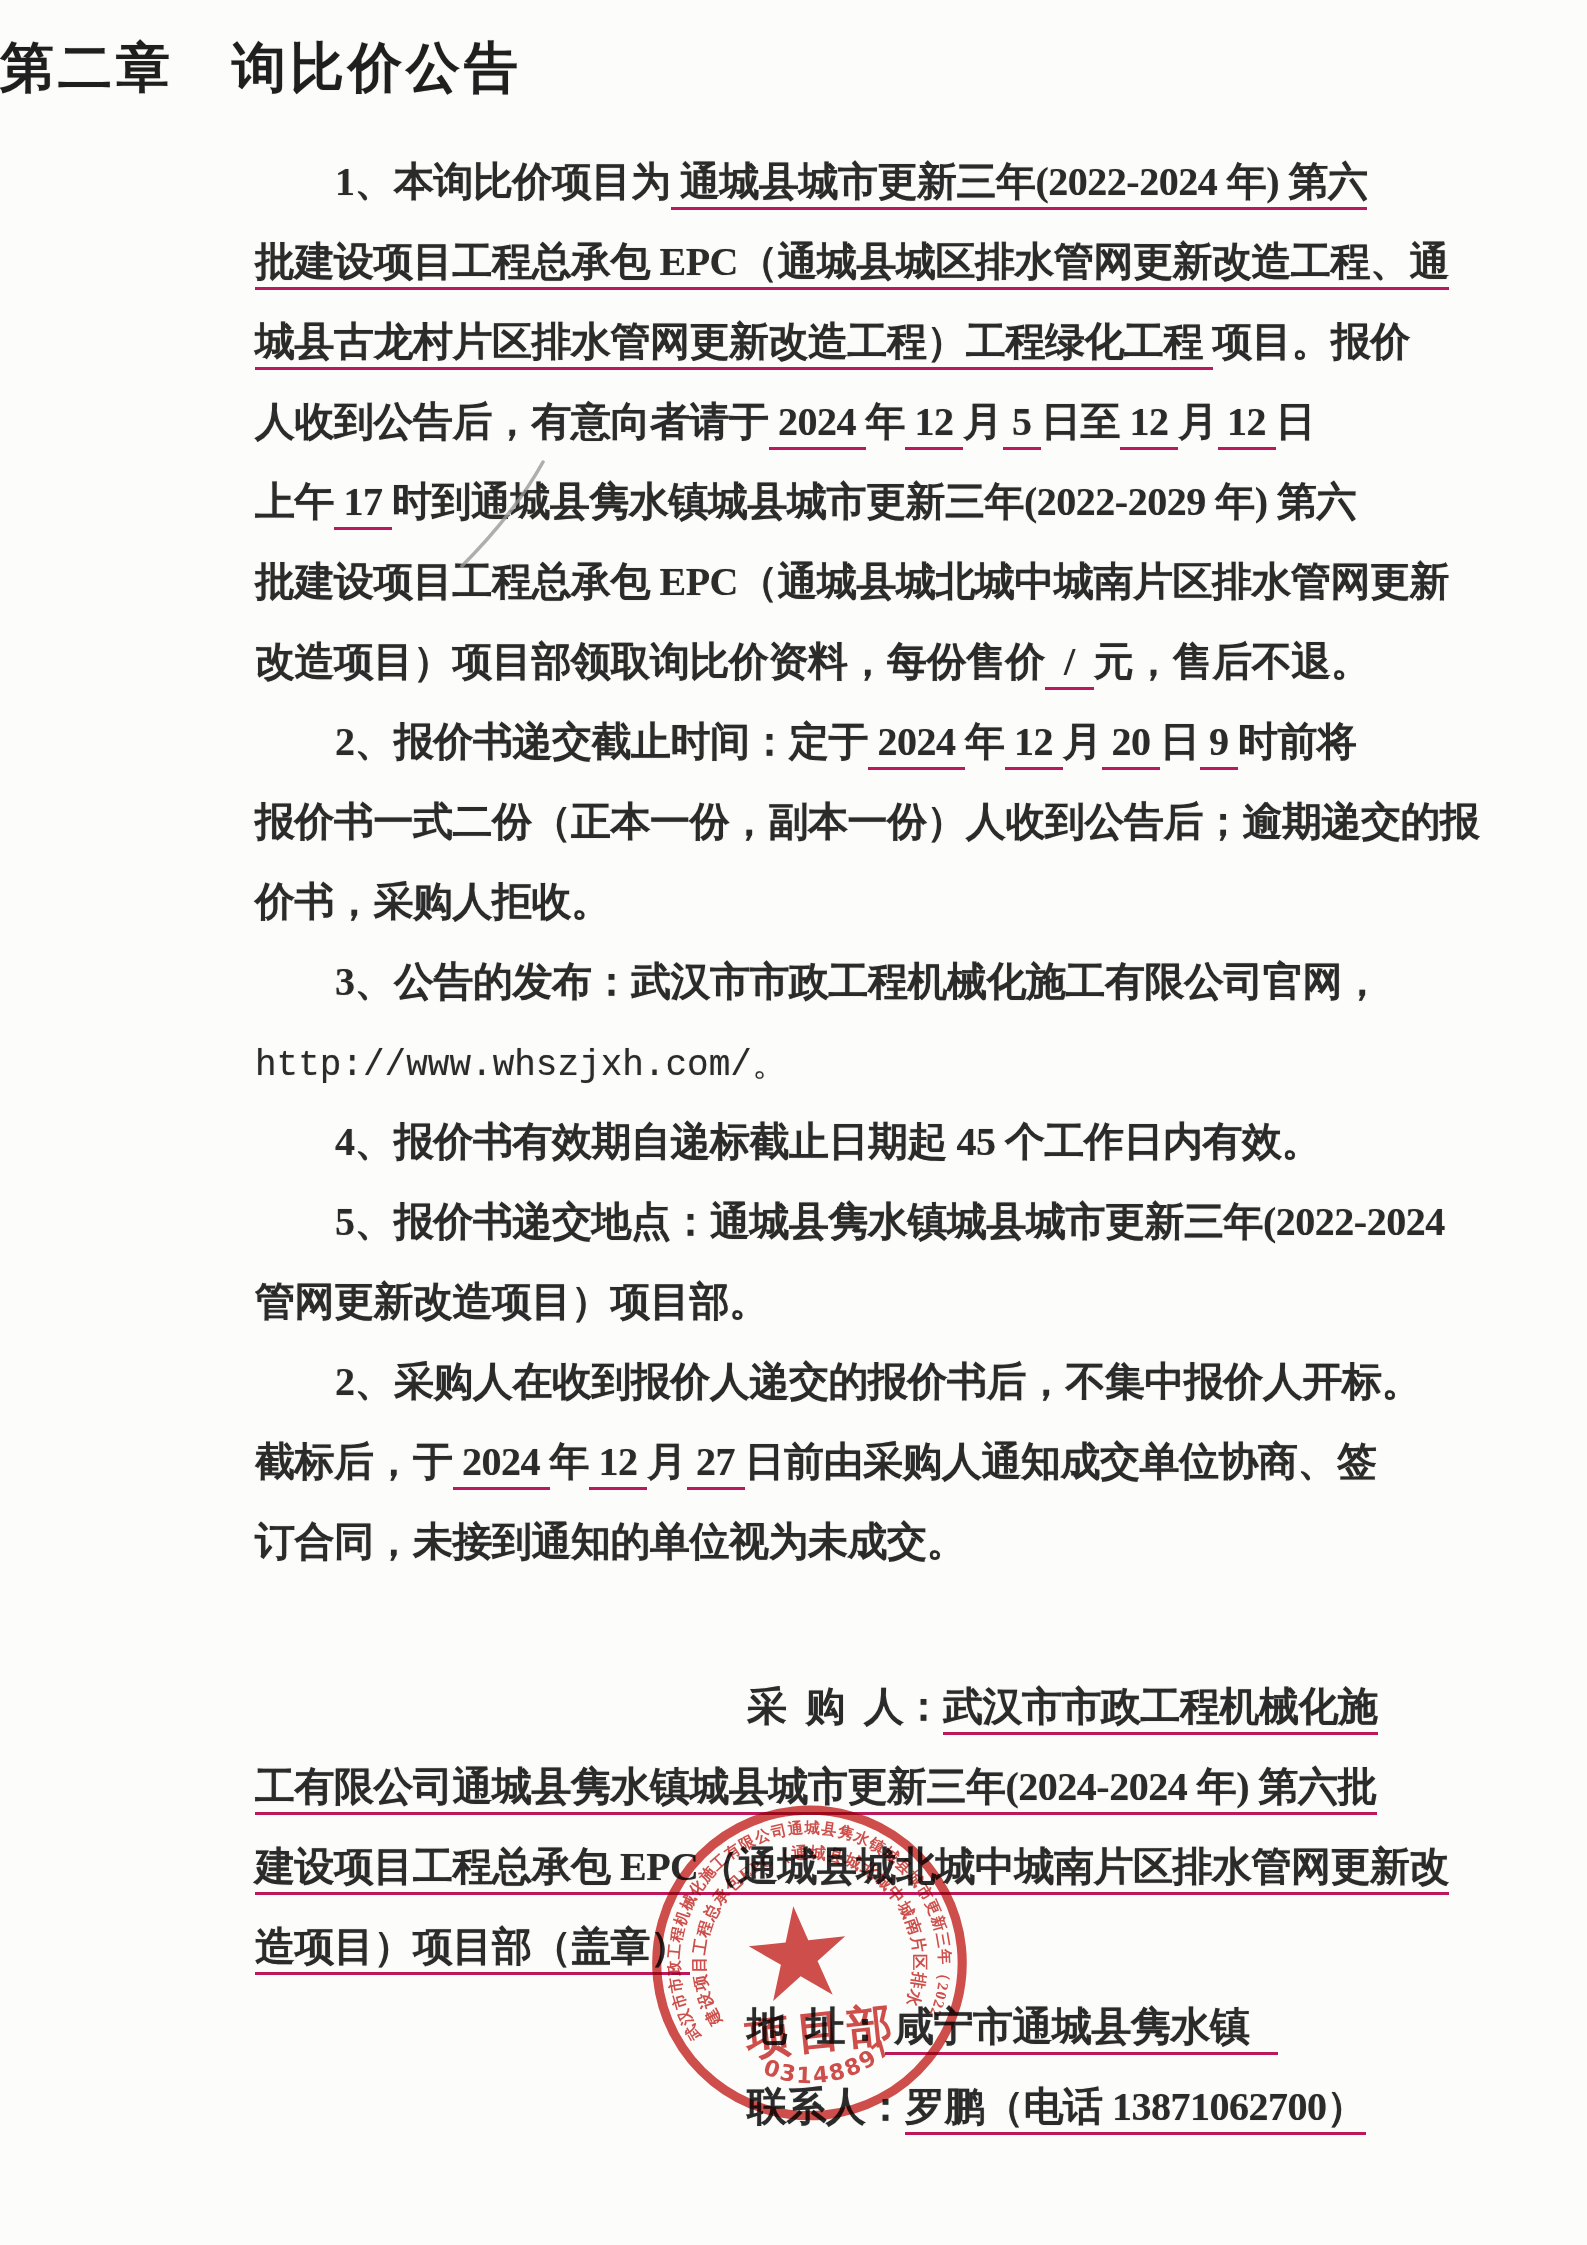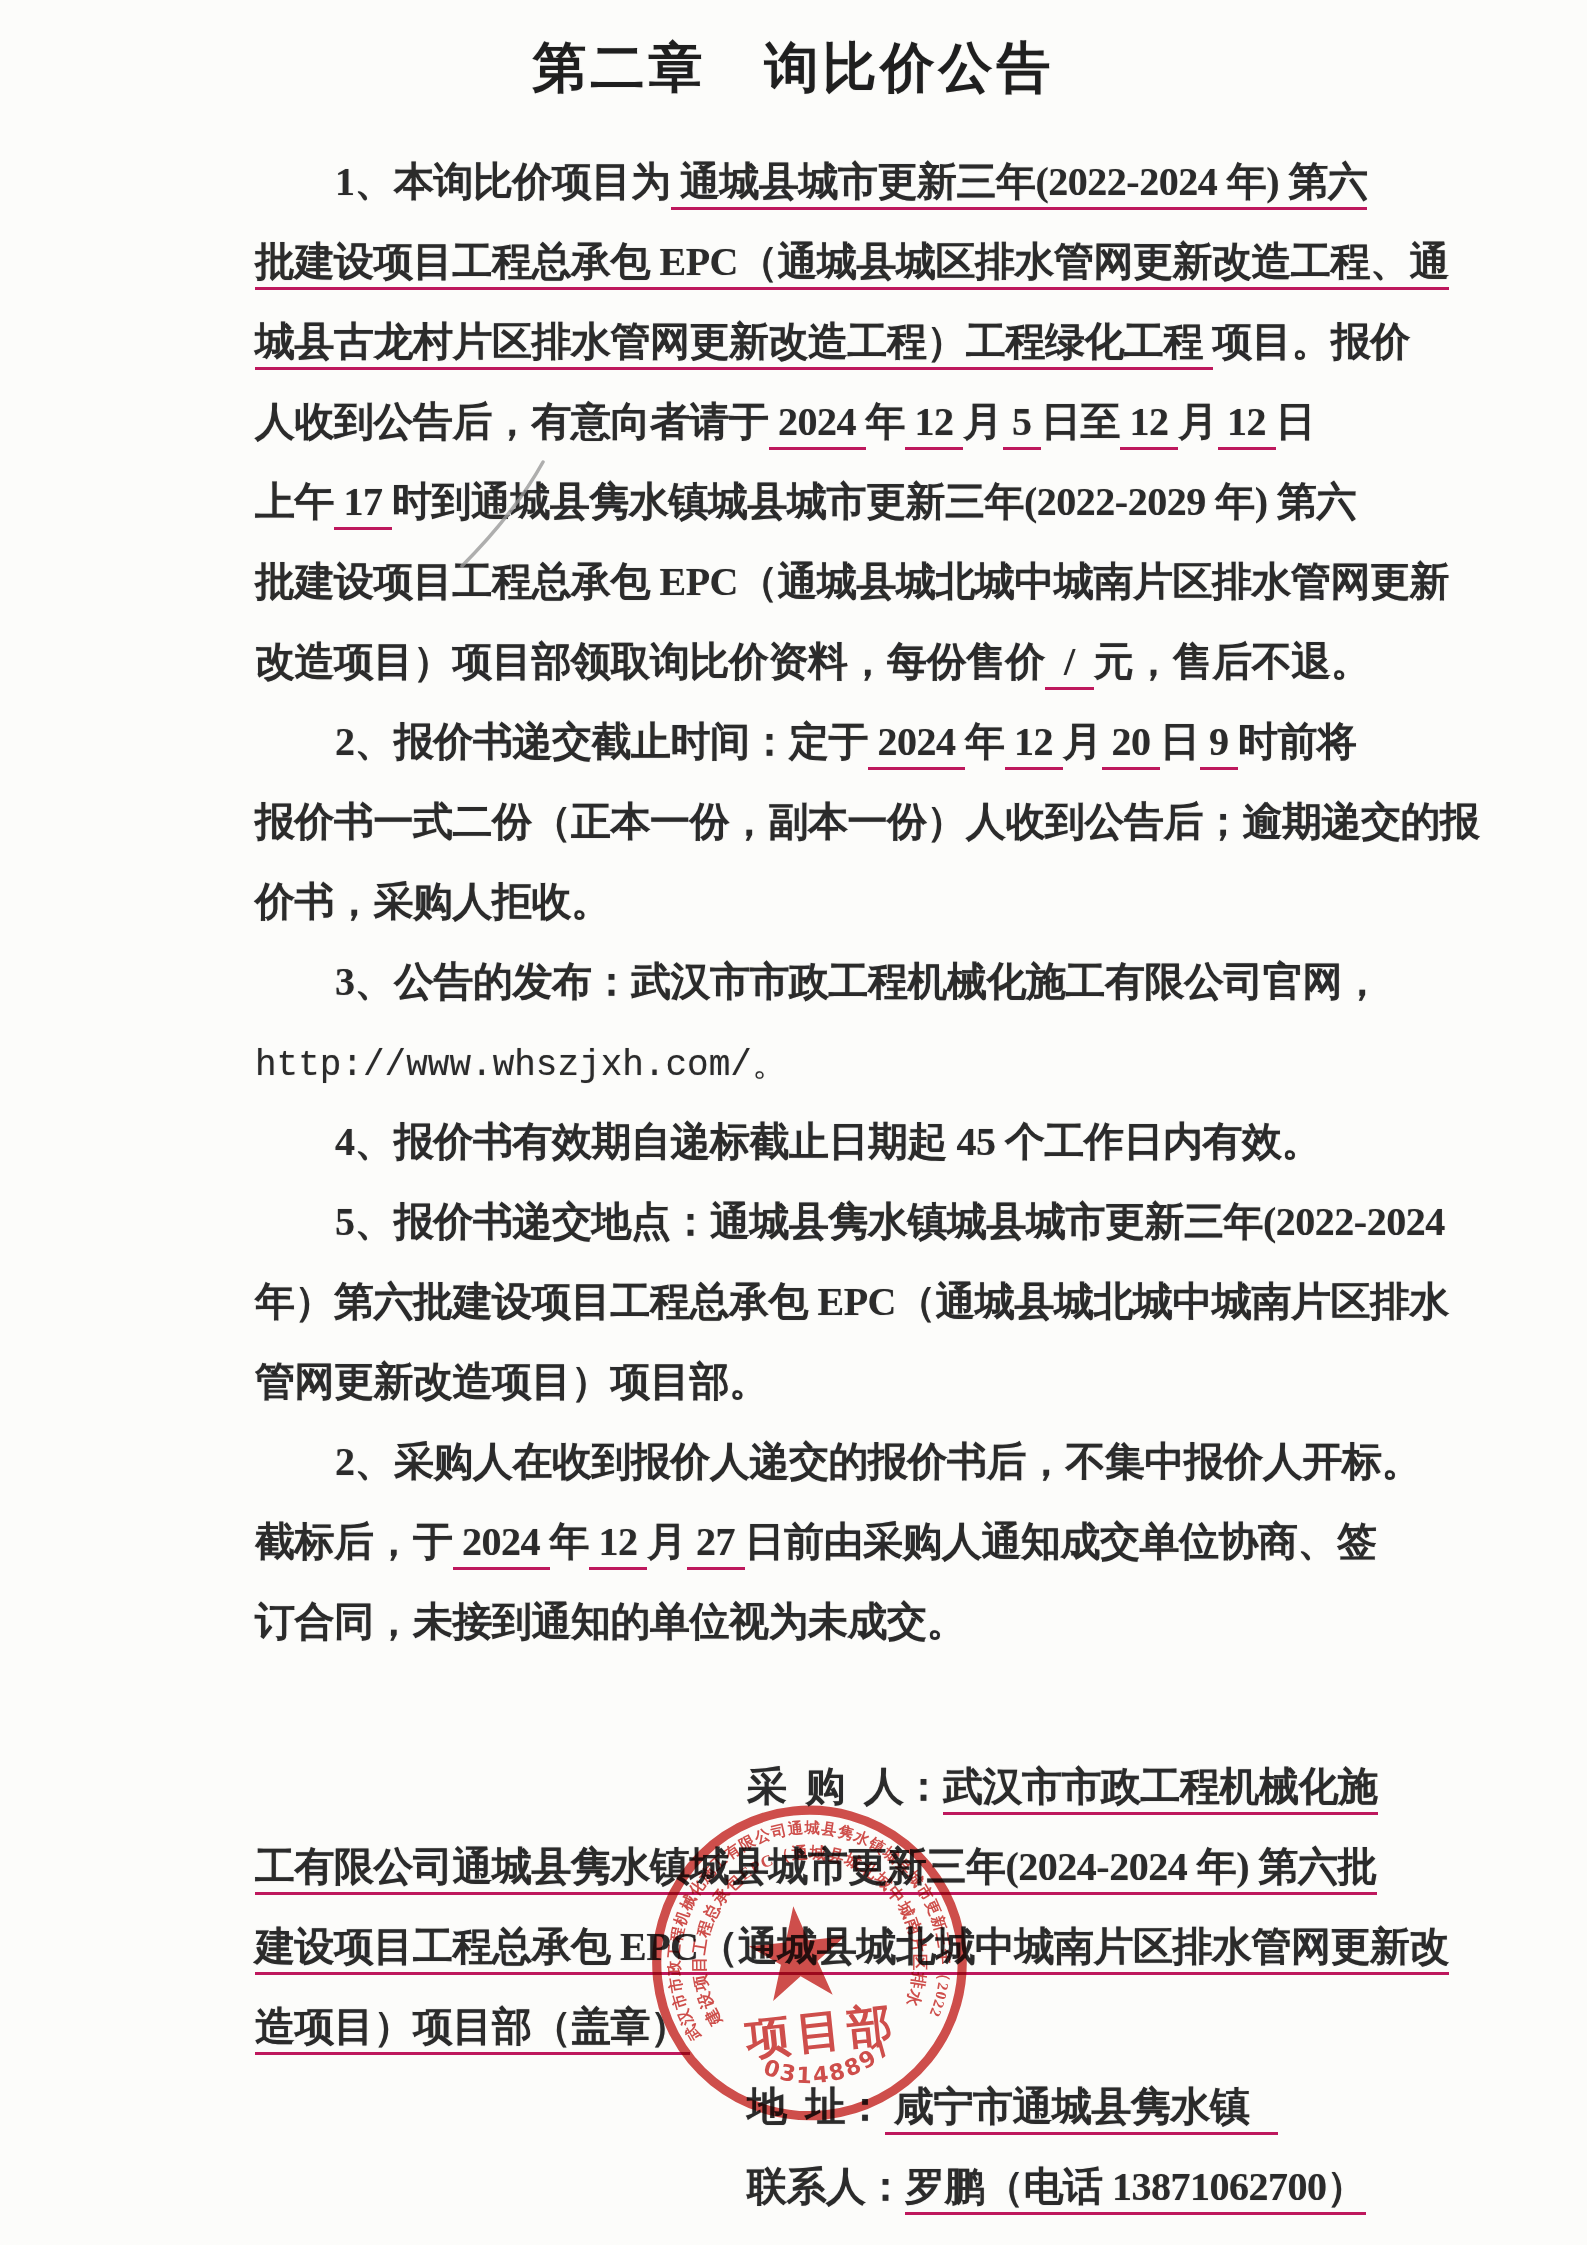--- a/index.html
+++ b/index.html
@@ -6,21 +6,21 @@
   .page{
     position:relative;
     width:1587px;height:2245px;
     background:#fcfcfa;
     overflow:hidden;
     font-family:"Liberation Serif","DejaVu Serif",serif;
     color:#2b2b2b;
   }
   .title{
     position:absolute;top:32px;left:0;width:100%;
-    margin:0;text-align:center;
+    margin:0;text-align:left;
     font-family:"Liberation Sans","DejaVu Sans",sans-serif;
     font-size:54px;font-weight:700;letter-spacing:4px;color:#1f1f1f;
     text-shadow:0 0 1px rgba(30,30,30,.35);
   }
   .body-text{position:absolute;left:255px;top:142px;width:1140px;}
   .line{
     height:80px;line-height:80px;
     font-size:40px;font-weight:600;letter-spacing:-0.5px;
     white-space:pre;
     text-shadow:0 0 1px rgba(30,30,30,.4);
@@ -61,21 +61,20 @@
       <div class="line"><span>上午</span><span class="u"> 17 </span><span>时到通城县隽水镇城县城市更新三年(2022-2029 年) 第六</span></div>
       <div class="line"><span>批建设项目工程总承包 EPC（通城县城北城中城南片区排水管网更新</span></div>
       <div class="line"><span>改造项目）项目部领取询比价资料，每份售价</span><span class="u">  /  </span><span>元，售后不退。</span></div>
       <div class="line" style="padding-left: 2em;"><span>2、报价书递交截止时间：定于</span><span class="u"> 2024 </span><span>年</span><span class="u"> 12 </span><span>月</span><span class="u"> 20 </span><span>日</span><span class="u"> 9 </span><span>时前将</span></div>
       <div class="line"><span>报价书一式二份（正本一份，副本一份）人收到公告后；逾期递交的报</span></div>
       <div class="line"><span>价书，采购人拒收。</span></div>
       <div class="line" style="padding-left: 2em;"><span>3、公告的发布：武汉市市政工程机械化施工有限公司官网，</span></div>
       <div class="line"><span class="m">http://www.whszjxh.com/。</span></div>
       <div class="line" style="padding-left: 2em;"><span>4、报价书有效期自递标截止日期起 45 个工作日内有效。</span></div>
       <div class="line" style="padding-left: 2em;"><span>5、报价书递交地点：通城县隽水镇城县城市更新三年(2022-2024</span></div>
-      <div class="line"><span>年）第六批建设项目工程总承包 EPC（通城县城北城中城南片区排水</span></div>
       <div class="line"><span>管网更新改造项目）项目部。</span></div>
       <div class="line" style="padding-left: 2em;"><span>2、采购人在收到报价人递交的报价书后，不集中报价人开标。</span></div>
       <div class="line"><span>截标后，于</span><span class="u"> 2024 </span><span>年</span><span class="u"> 12 </span><span>月</span><span class="u"> 27 </span><span>日前由采购人通知成交单位协商、签</span></div>
       <div class="line"><span>订合同，未接到通知的单位视为未成交。</span></div>
       <div class="line" style="padding-left: 12.3em; margin-top: 85px;"><span>采  购  人：</span><span class="u">武汉市市政工程机械化施</span></div>
       <div class="line"><span class="u">工有限公司通城县隽水镇城县城市更新三年(2024-2024 年) 第六批</span></div>
       <div class="line"><span class="u">建设项目工程总承包 EPC（通城县城北城中城南片区排水管网更新改</span></div>
       <div class="line"><span class="u">造项目）项目部（盖章）</span></div>
       <div class="line" style="padding-left: 12.3em;"><span>地  址：</span><span class="u"> 咸宁市通城县隽水镇   </span></div>
       <div class="line" style="padding-left: 12.3em; font-family: Liberation Serif, serif;"><span>联系人：</span><span class="u">罗鹏（电话 13871062700）</span></div>

